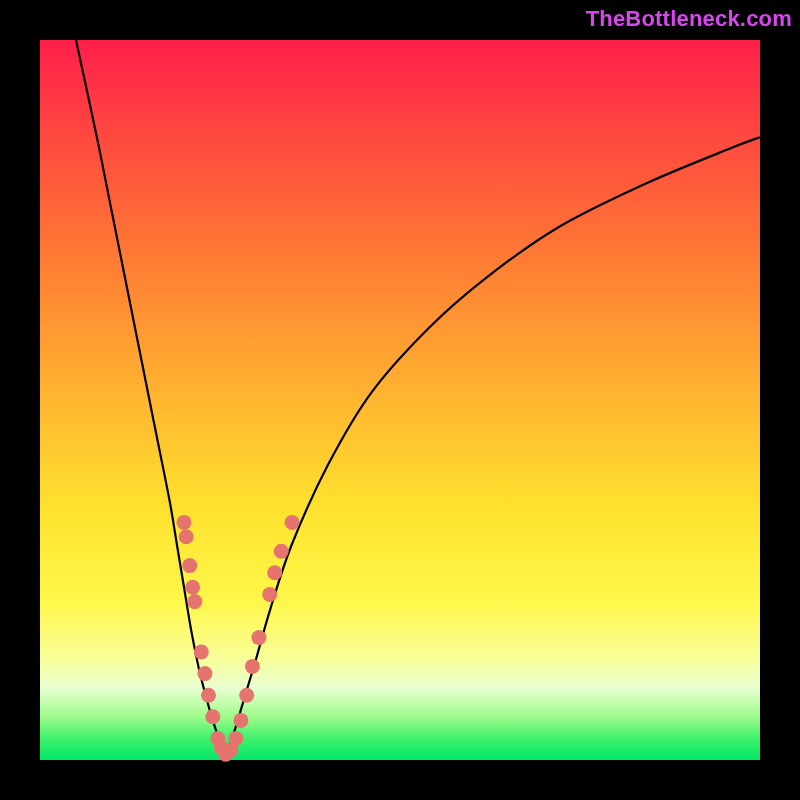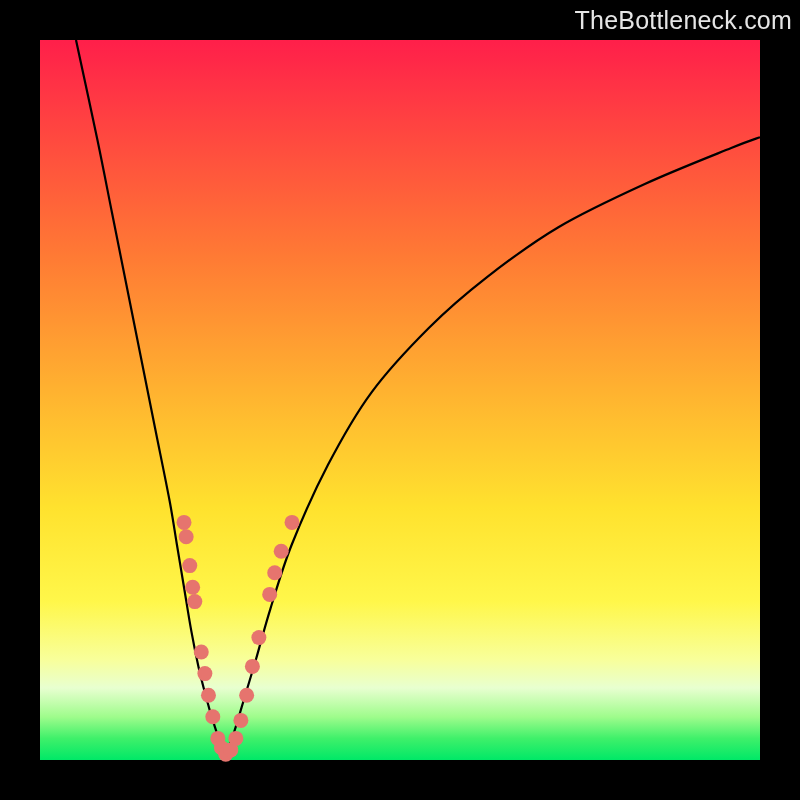--- a/index.html
+++ b/index.html
@@ -38,23 +38,23 @@
       #e8ffd0 90%,
       #9ffc8c 94%,
       #3ff06a 97%,
       #00e867 100%
     );
   }
   .watermark {
     position: absolute;
     top: 6px;
     right: 8px;
-    color: #e5e5e5;
-    font-size: 25px;
-    font-weight: 400;
+    color: #d946ef;
+    font-size: 22px;
+    font-weight: 700;
     letter-spacing: 0.2px;
     user-select: none;
   }
   svg.curves {
     position: absolute;
     left: 0;
     top: 0;
     width: 720px;
     height: 720px;
     overflow: visible;

